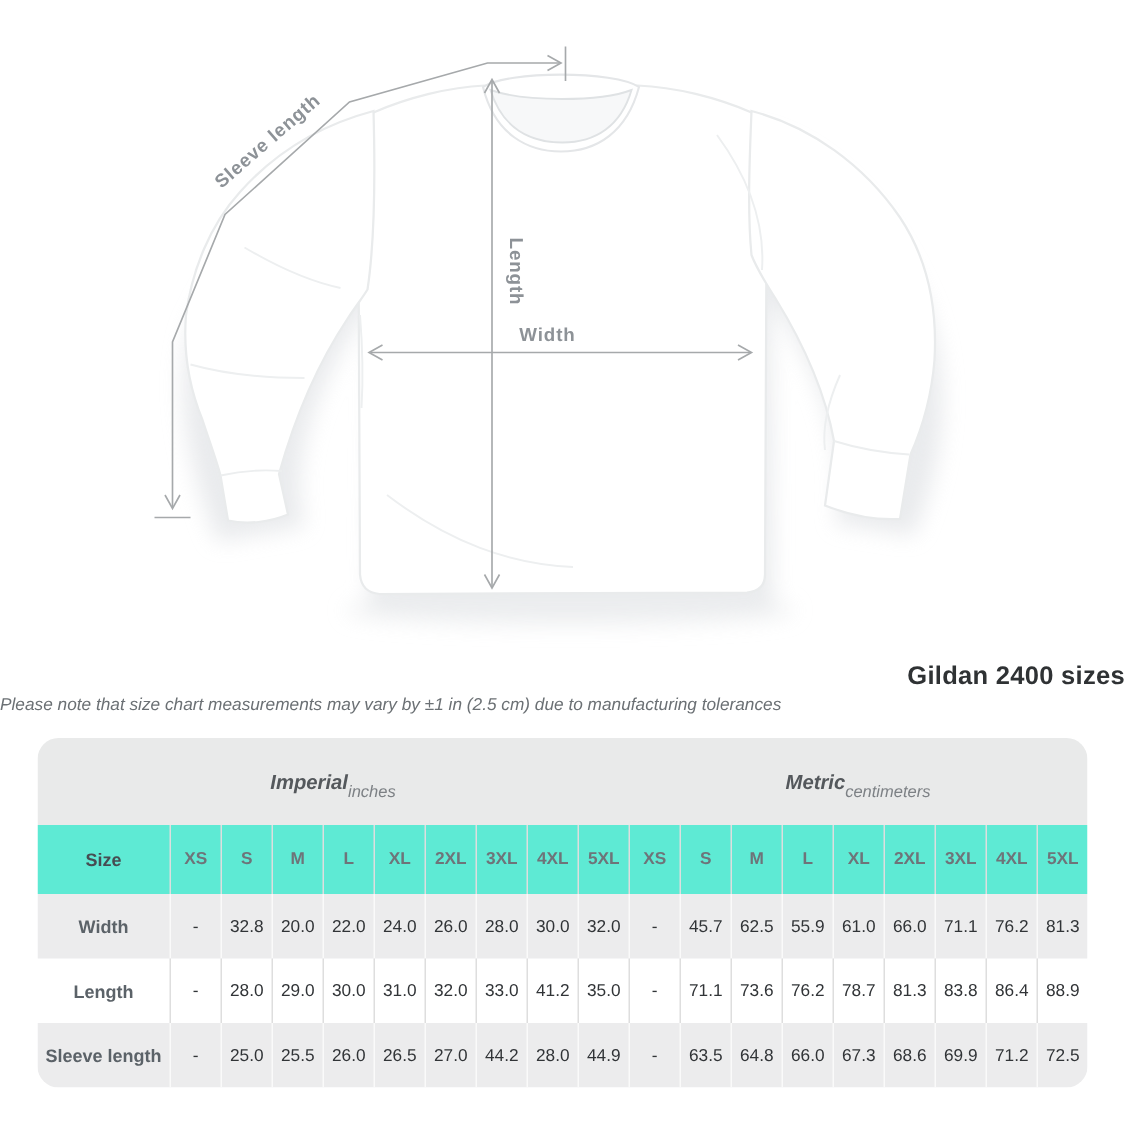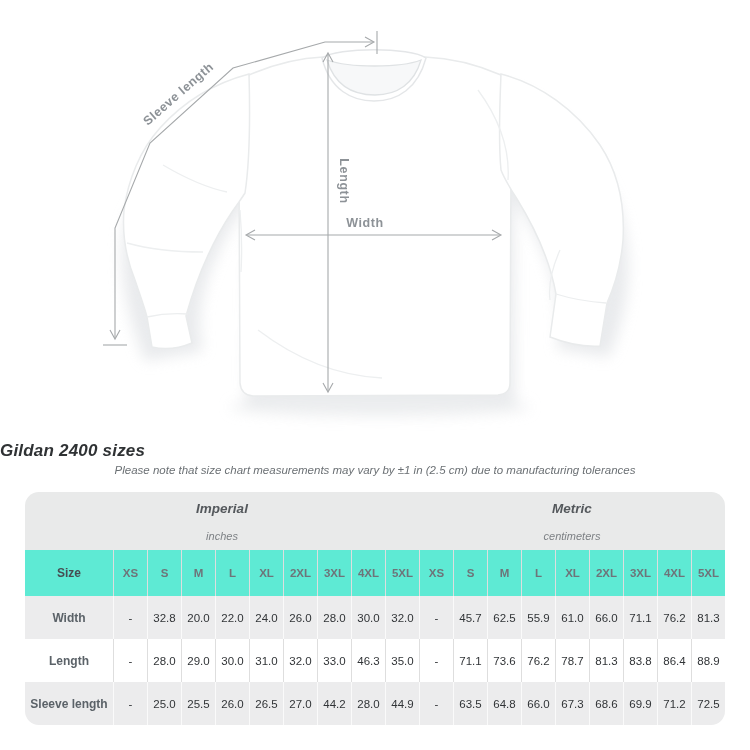--- a/index.html
+++ b/index.html
@@ -5,30 +5,30 @@
   html,body{margin:0;padding:0;background:#fff;}
   body{width:750px;height:750px;position:relative;overflow:hidden;
        font-family:"Liberation Sans",sans-serif;-webkit-font-smoothing:antialiased;}
 
   
   .diagram{position:absolute;left:0;top:0;width:750px;height:440px;}
   .dim-label{font-family:"Liberation Sans",sans-serif;font-size:12.5px;font-weight:600;
              fill:#8d9297;letter-spacing:.6px;}
 
   
-  .title{position:absolute;left:0;top:441px;width:750px;text-align:left;
-         font-size:17px;font-weight:bold;color:#2f3234;letter-spacing:.2px;font-style:italic;}
-  .subtitle{position:absolute;left:0;top:464px;width:750px;text-align:center;
+  .title{position:absolute;left:0;top:441px;width:750px;text-align:right;
+         font-size:17px;font-weight:bold;color:#2f3234;letter-spacing:.2px;}
+  .subtitle{position:absolute;left:0;top:464px;width:750px;text-align:left;
             font-style:italic;font-size:11.5px;color:#6b7074;}
 
   
   .size-table{position:absolute;left:25px;top:492px;width:700px;
               border-radius:14px;overflow:hidden;background:#fff;}
   .band{display:flex;height:58px;background:#e9eaea;}
-  .band>div{display:flex;flex-direction:column;align-items:center;justify-content:center;}
+  .band>div{display:flex;flex-direction:row;align-items:center;justify-content:center;}
   .band-left{width:394px;}
   .band-right{width:306px;}
   .g-label{font-size:13.5px;font-weight:bold;font-style:italic;color:#54585c;}
   .g-sub{font-size:11px;font-style:italic;color:#7d8185;margin-top:14px;}
   .trow{display:grid;grid-template-columns:88px repeat(18,1fr);height:43px;}
   .trow.thead{height:46px;background:#5eead4;}
   .cell{display:flex;align-items:center;justify-content:center;height:100%;
         font-size:11.5px;color:#313437;border-left:1px solid #dedede;}
   .cell.first{border-left:none;font-weight:bold;color:#5b6268;font-size:12px;}
   .thead .cell{font-weight:bold;color:#6e7479;}
@@ -171,21 +171,21 @@
       </div>
       <div class="trow">
         <div class="cell first">Length</div>
         <div class="cell">-</div>
         <div class="cell">28.0</div>
         <div class="cell">29.0</div>
         <div class="cell">30.0</div>
         <div class="cell">31.0</div>
         <div class="cell">32.0</div>
         <div class="cell">33.0</div>
-        <div class="cell">46.3</div>
+        <div class="cell">41.2</div>
         <div class="cell">35.0</div>
         <div class="cell">-</div>
         <div class="cell">71.1</div>
         <div class="cell">73.6</div>
         <div class="cell">76.2</div>
         <div class="cell">78.7</div>
         <div class="cell">81.3</div>
         <div class="cell">83.8</div>
         <div class="cell">86.4</div>
         <div class="cell">88.9</div>

